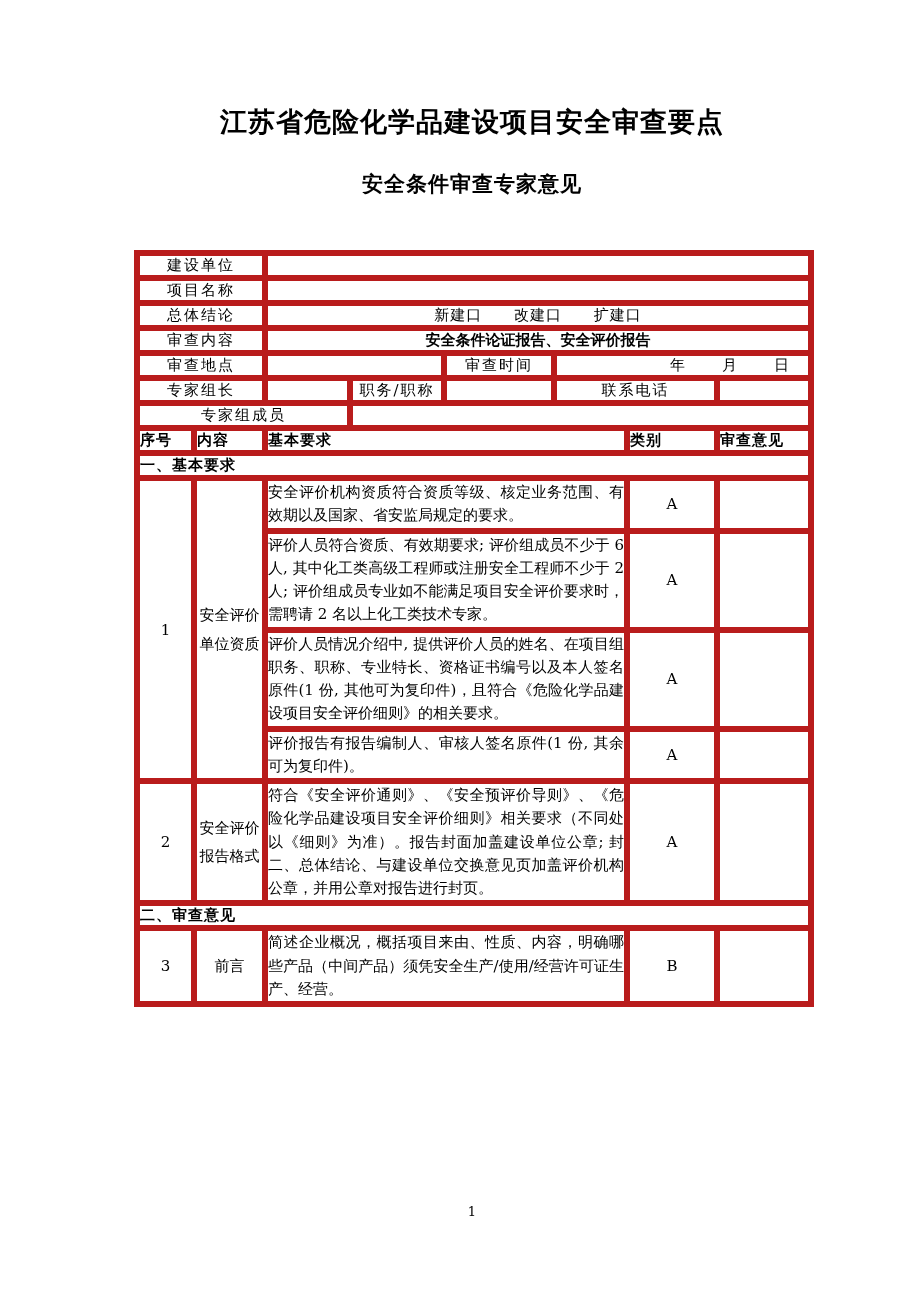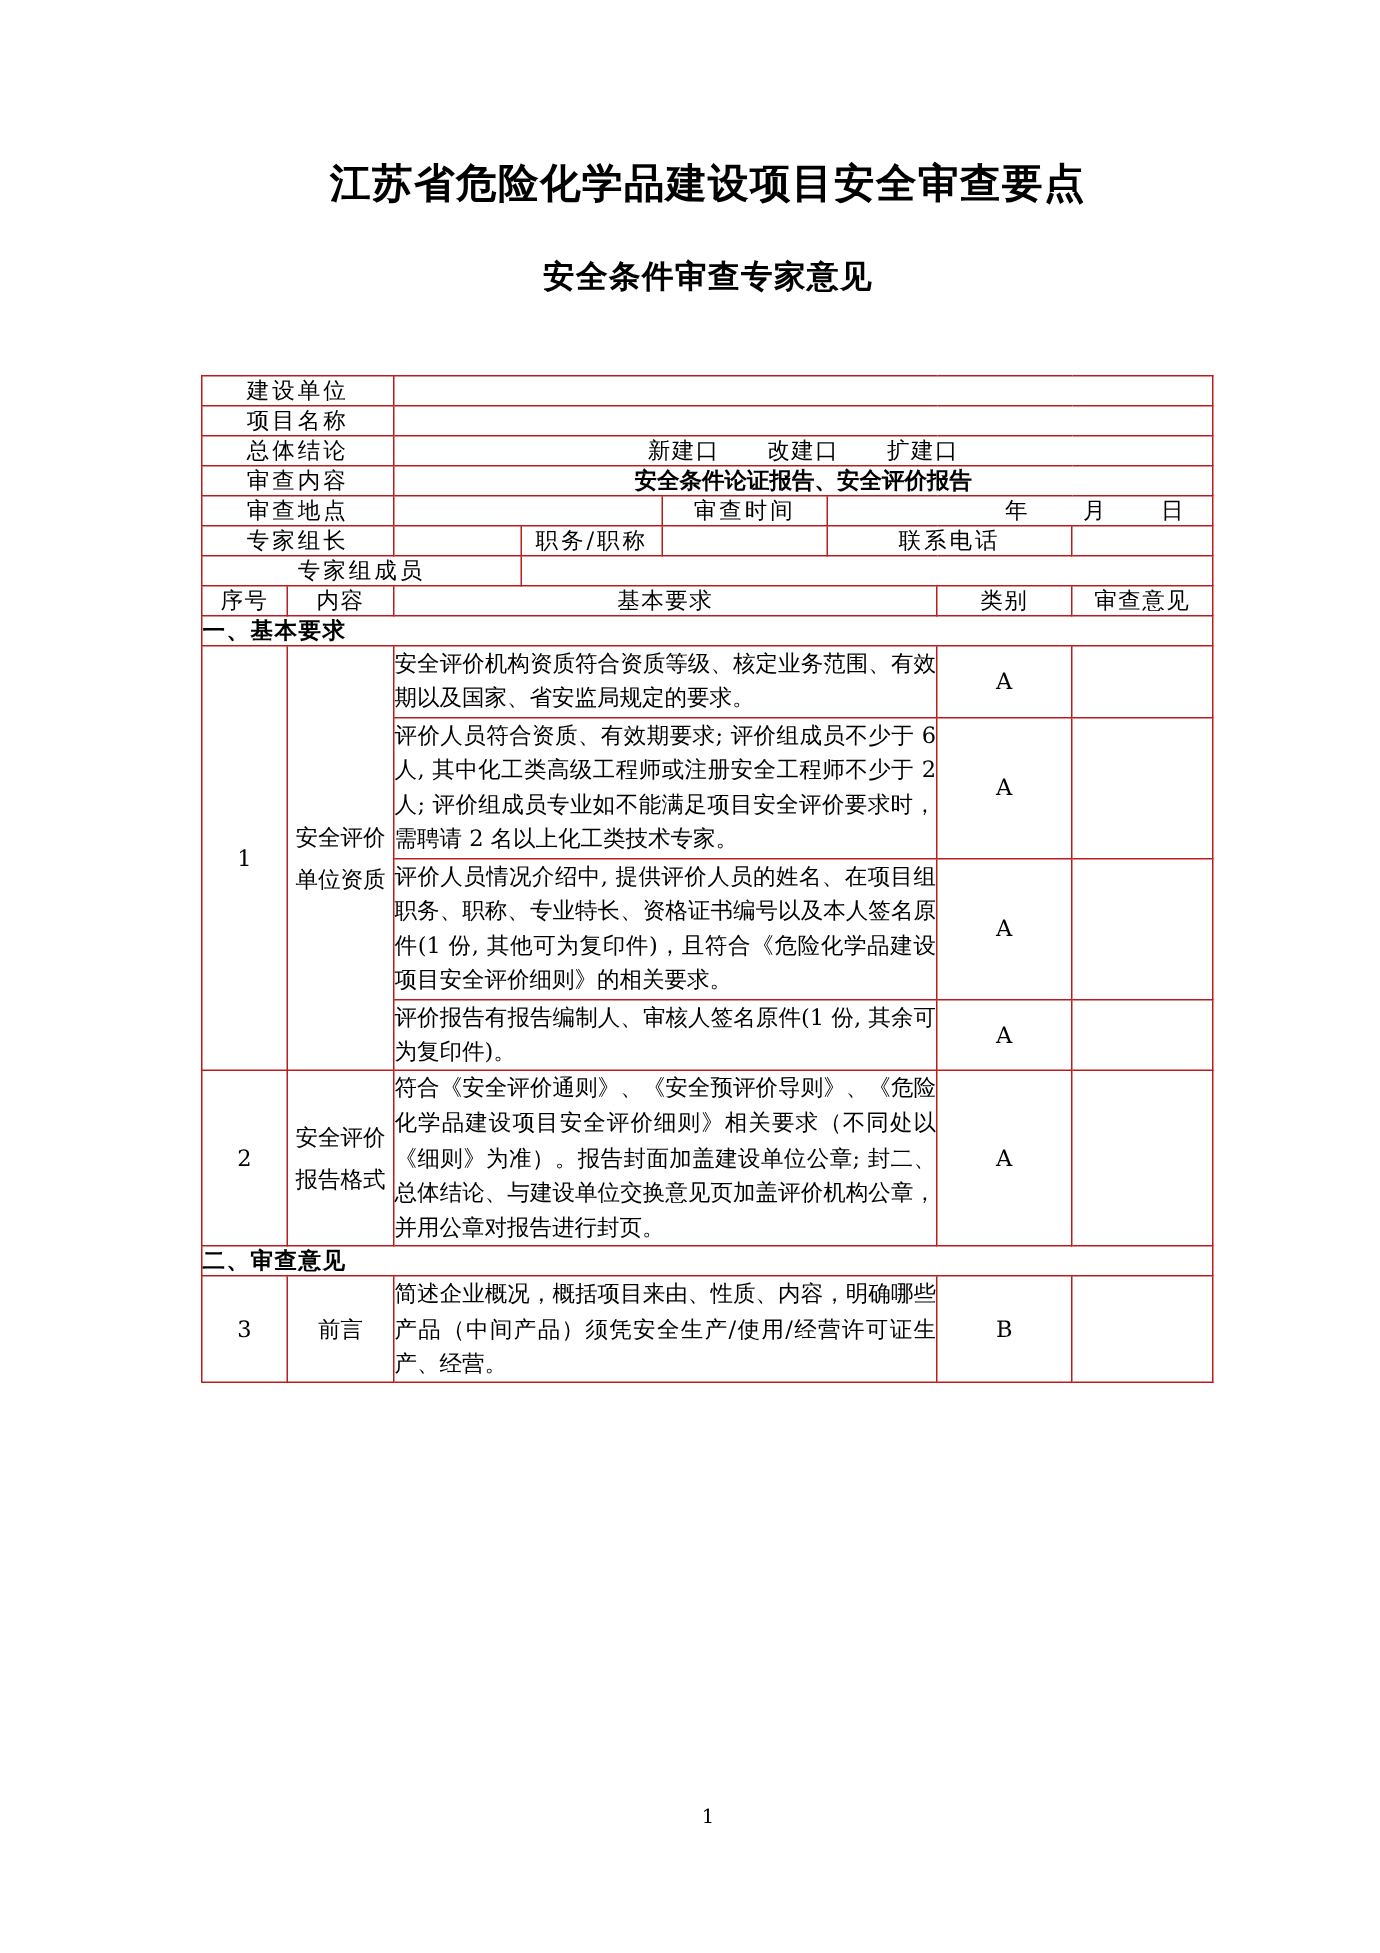--- a/index.html
+++ b/index.html
@@ -42,43 +42,43 @@
     left: 122px;
     top: 250px;
     width: 674px;
   }
   table.main {
     border-collapse: collapse;
     width: 674px;
     table-layout: fixed;
   }
   table.main td {
-    border: 1px solid #b91c1c;
+    border: 6px solid #b91c1c;
     padding: 0;
     vertical-align: middle;
     font-size: 15px;
   }
   .lbl {
     text-align: center;
     font-size: 16px;
     letter-spacing: 2px;
     padding: 10px 4px;
   }
   .ctr {
     text-align: center;
     font-size: 15px;
     padding: 9px 4px;
     font-weight: bold;
   }
   .blank {
     padding: 9px 4px;
   }
   .h-row td {
-    font-weight: normal;
-    text-align: center;
+    font-weight: bold;
+    text-align: left;
     font-size: 16px;
     letter-spacing: 1px;
     padding: 7px 2px;
     border-top: 2px solid #000;
   }
   .section-row td {
     font-weight: bold;
     font-size: 16px;
     letter-spacing: 1px;
     padding: 7px 0 7px 10px;

